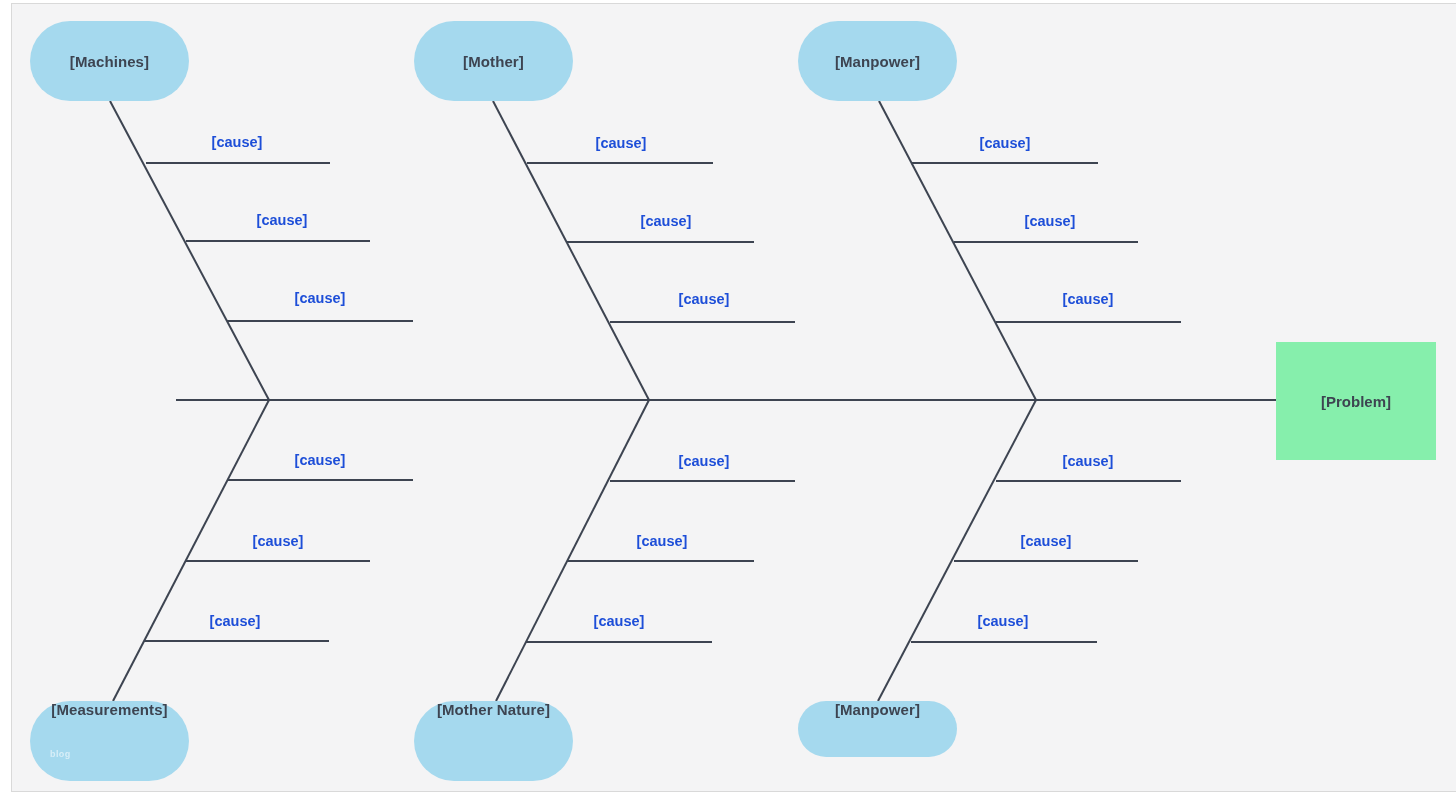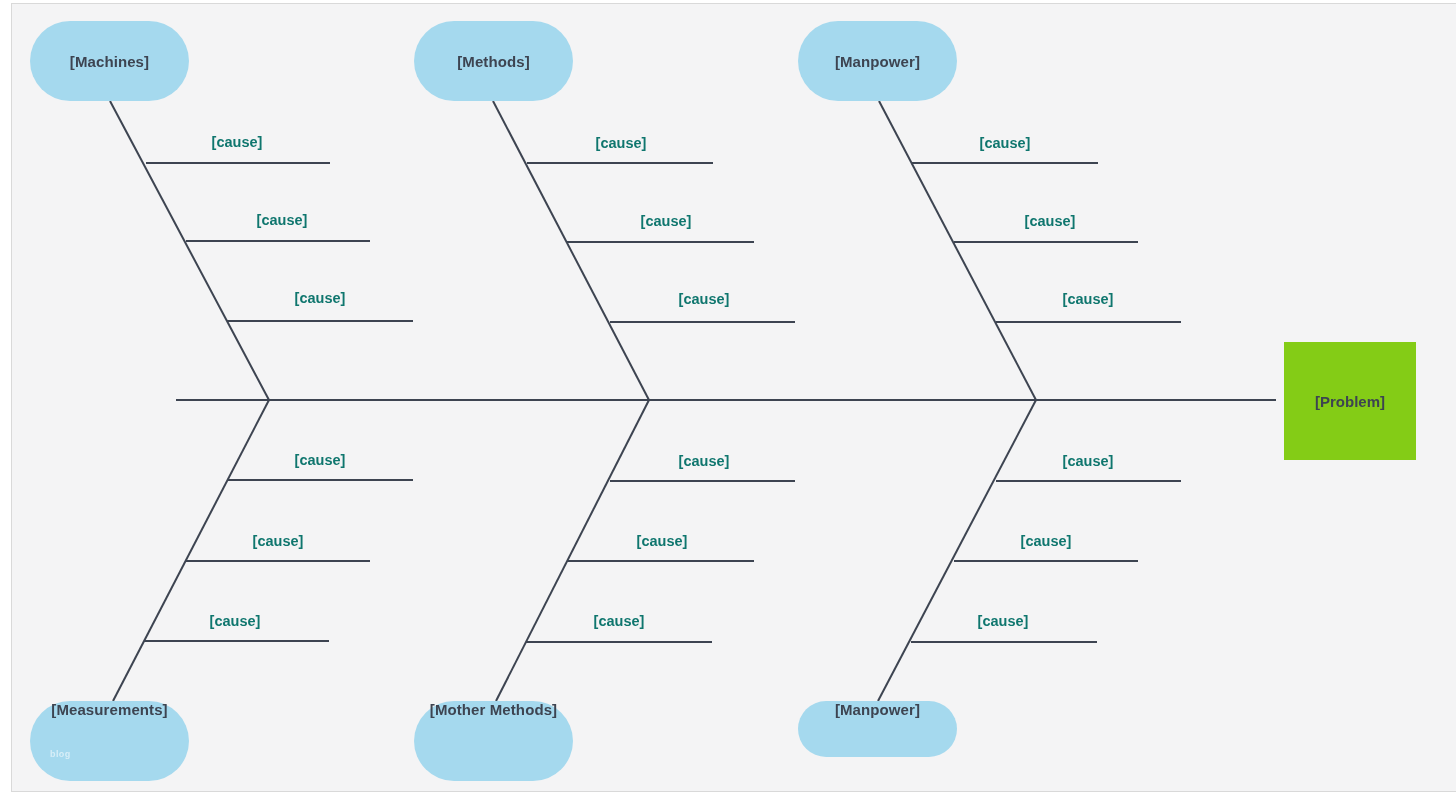--- a/index.html
+++ b/index.html
@@ -66,21 +66,21 @@
     justify-content: center;
     color: #3d4451;
     font-weight: bold;
     font-size: 15px;
     box-sizing: border-box;
     text-align: center;
   }
   
   .cause-label {
     position: absolute;
-    color: #0f766e;
+    color: #1d4ed8;
     font-weight: bold;
     font-size: 14.5px;
     white-space: nowrap;
     transform: translateX(-50%);
   }
   
   .watermark {
     position: absolute;
     color: #ffffff;
     opacity: 0.55;
@@ -125,31 +125,31 @@
           <line x1="942" y1="557" x2="1126" y2="557"></line>
           <line x1="899" y1="638" x2="1085" y2="638"></line>
         </g>
     </svg>
 
     <div id="boxes-layer">
         <div class="cat-box top" style="left: 18px; top: 17px; width: 159px; height: 80px; background: rgb(165, 217, 238);">
           <span>[Machines]</span>
         </div>
         <div class="cat-box top" style="left: 402px; top: 17px; width: 159px; height: 80px; background: rgb(165, 217, 238);">
-          <span>[Methods]</span>
+          <span>[Mother]</span>
         </div>
         <div class="cat-box top" style="left: 786px; top: 17px; width: 159px; height: 80px; background: rgb(165, 217, 238);">
           <span>[Manpower]</span>
         </div>
         <div class="cat-box bottom" style="left: 18px; top: 697px; width: 159px; height: 80px; background: rgb(165, 217, 238); position: absolute;">
           <span>[Measurements]</span>
           <div class="watermark" style="left: 12px; top: 48px;">blog</div>
         </div>
         <div class="cat-box bottom" style="left: 402px; top: 697px; width: 159px; height: 80px; background: rgb(165, 217, 238);">
-          <span>[Mother Methods]</span>
+          <span>[Mother Nature]</span>
         </div>
         <div class="cat-box bottom" style="left: 786px; top: 697px; width: 159px; height: 56px; background: rgb(165, 217, 238);">
           <span>[Manpower]</span>
         </div>
       </div>
     <div id="labels-layer">
         <div class="cause-label" style="left: 225px; top: 130px;">[cause]</div>
         <div class="cause-label" style="left: 270px; top: 208px;">[cause]</div>
         <div class="cause-label" style="left: 308px; top: 286px;">[cause]</div>
         <div class="cause-label" style="left: 609px; top: 131px;">[cause]</div>
@@ -162,18 +162,18 @@
         <div class="cause-label" style="left: 266px; top: 529px;">[cause]</div>
         <div class="cause-label" style="left: 223px; top: 609px;">[cause]</div>
         <div class="cause-label" style="left: 692px; top: 449px;">[cause]</div>
         <div class="cause-label" style="left: 650px; top: 529px;">[cause]</div>
         <div class="cause-label" style="left: 607px; top: 609px;">[cause]</div>
         <div class="cause-label" style="left: 1076px; top: 449px;">[cause]</div>
         <div class="cause-label" style="left: 1034px; top: 529px;">[cause]</div>
         <div class="cause-label" style="left: 991px; top: 609px;">[cause]</div>
       </div>
 
-    <div class="problem-box" id="problem-box" style="left: 1264px; top: 338px; width: 132px; height: 118px; background: #84cc16; margin-left: 8px;">
+    <div class="problem-box" id="problem-box" style="left: 1264px; top: 338px; width: 160px; height: 118px; background: #86efac;">
       <span>[Problem]</span>
     </div>
 
   </div>
 </div>
 
 </body></html>

